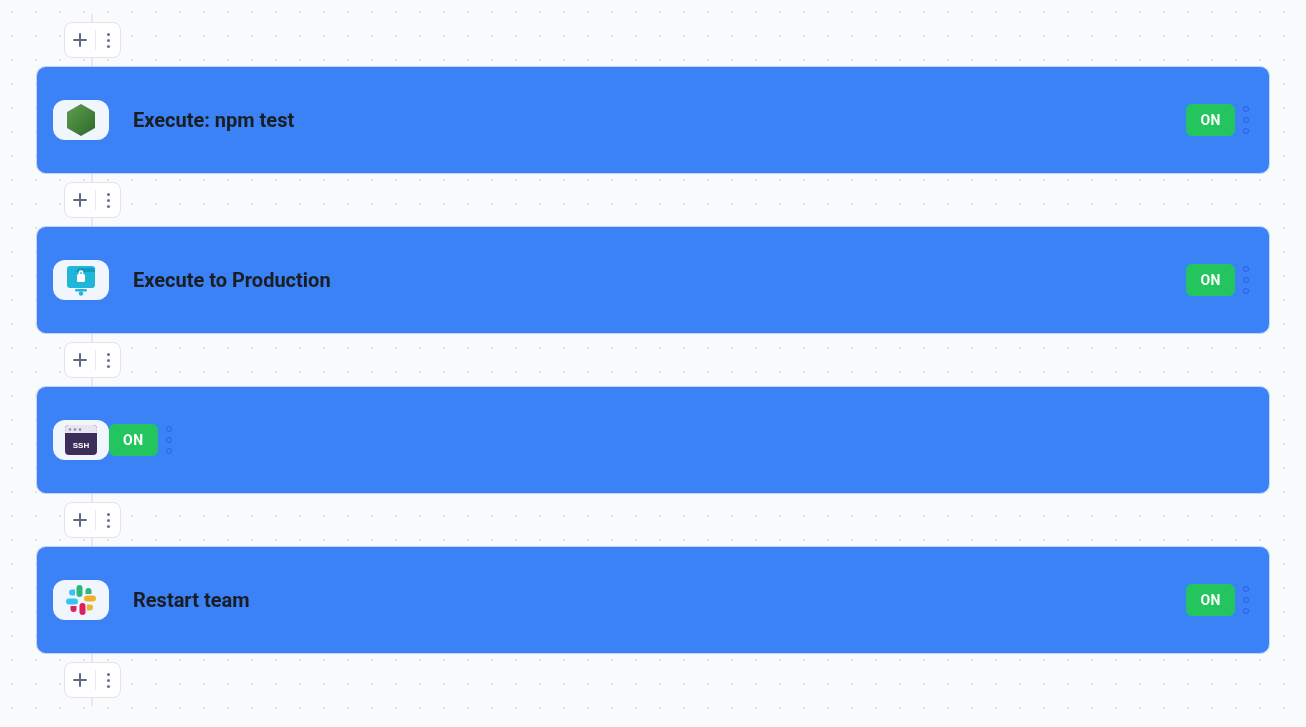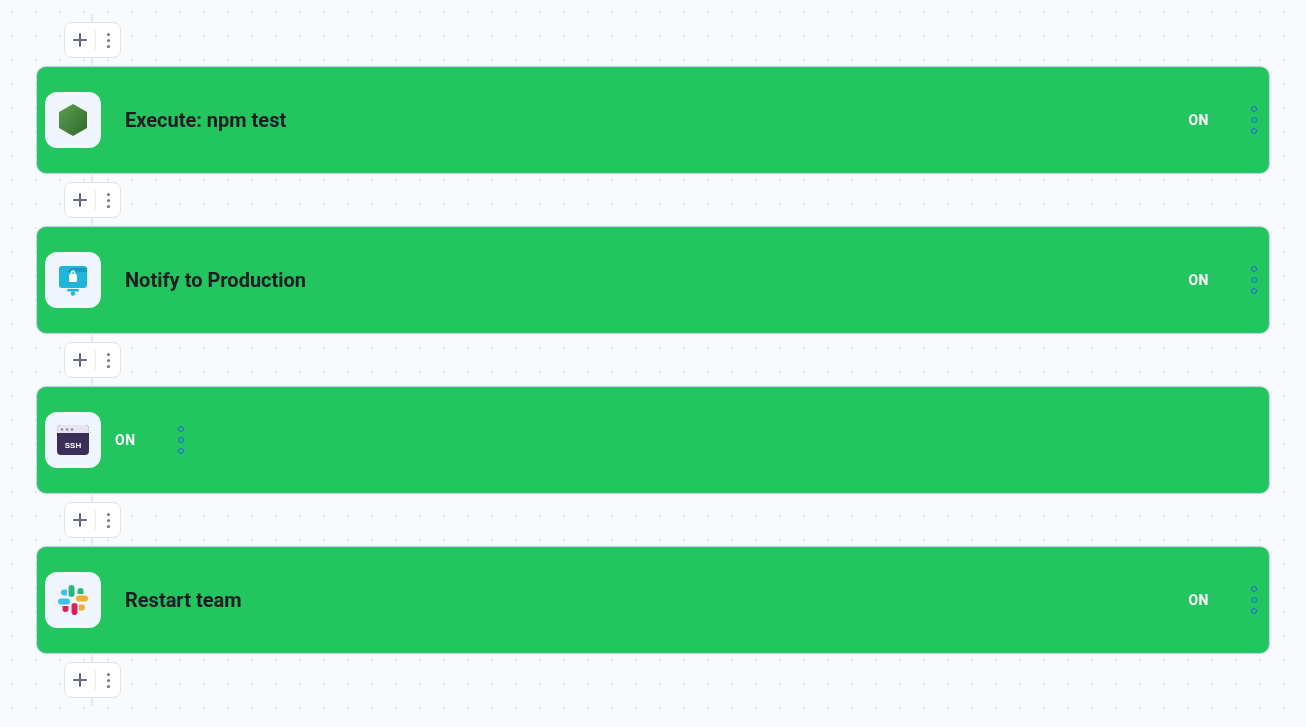--- a/index.html
+++ b/index.html
@@ -75,53 +75,53 @@
       display: flex;
       align-items: center;
       justify-content: center;
       width: 24px;
       cursor: pointer;
       color: #5f6b82;
     }
     
     .step-card {
       position: relative;
-      background: #22c55e;
+      background: #3b82f6;
       border: 1px solid #c7d2fe;
       border-radius: 10px;
       height: 108px;
       display: flex;
       align-items: center;
-      padding: 0 8px;
+      padding: 0 16px;
       z-index: 1;
     }
     
     .step-icon-wrap {
       width: 56px;
-      height: 56px;
+      height: 40px;
       border-radius: 12px;
       background: #f1f5fd;
       display: flex;
       align-items: center;
       justify-content: center;
       flex-shrink: 0;
     }
     
     .step-title {
       margin-left: 24px;
       font-size: 20px;
       font-weight: 700;
       color: #1a1d23;
       flex: 1;
     }
     
     .step-actions {
       display: flex;
       align-items: center;
-      gap: 24px;
+      gap: 4px;
     }
     
     .toggle-badge {
       background: #22c55e;
       color: #ffffff;
       font-weight: 700;
       font-size: 14px;
       letter-spacing: 0.5px;
       padding: 8px 14px;
       border-radius: 6px;
@@ -246,21 +246,21 @@
     <div class="step-icon-wrap">
       <svg class="icon-sftp" viewBox="0 0 40 36">
         <rect x="6" y="4" width="28" height="22" rx="3" fill="#1fb6d9"></rect>
         <path d="M6 10 L14 10 L18 6 L34 6 L34 10 Z" fill="#0e9dbf"></path>
         <rect x="16" y="12" width="8" height="8" rx="1.5" fill="#ffffff"></rect>
         <rect x="18.5" y="9" width="3" height="5" rx="1.5" fill="none" stroke="#ffffff" stroke-width="1.6"></rect>
         <rect x="14" y="27" width="12" height="2.5" rx="1.25" fill="#1fb6d9"></rect>
         <circle cx="20" cy="31.5" r="2.2" fill="#1fb6d9"></circle>
       </svg>
     </div>
-    <div class="step-title">Notify to Production</div>
+    <div class="step-title">Execute to Production</div>
     <div class="step-actions">
       <div class="toggle-badge">ON</div>
       <div class="more-dots">
         <span class="dot-ring"></span>
         <span class="dot-ring"></span>
         <span class="dot-ring"></span>
       </div>
     </div>
   </div>
 

